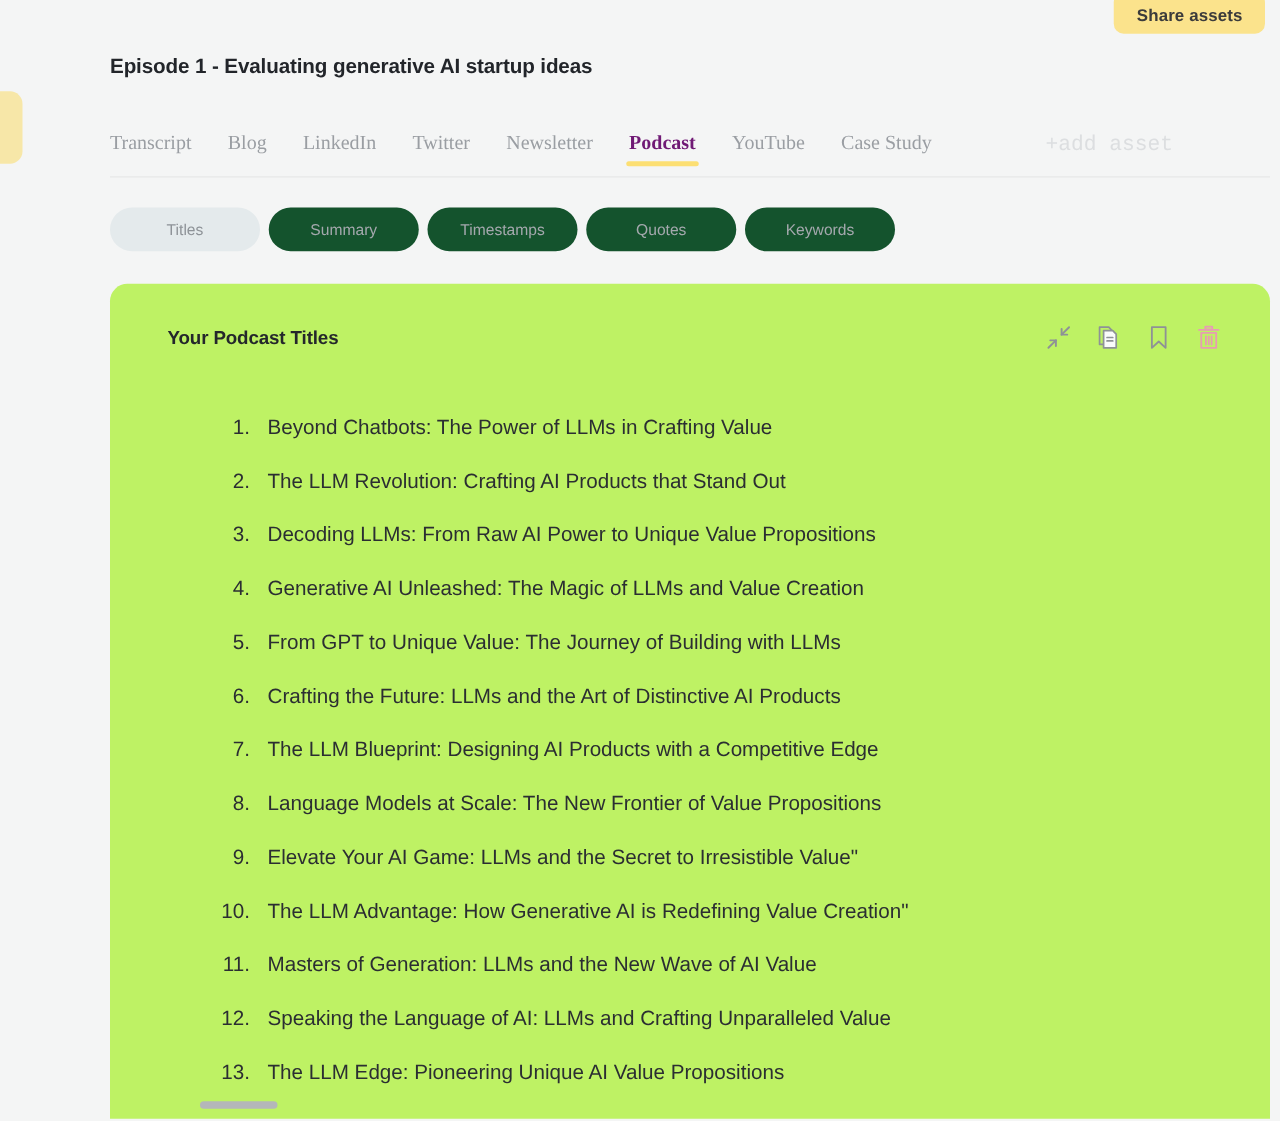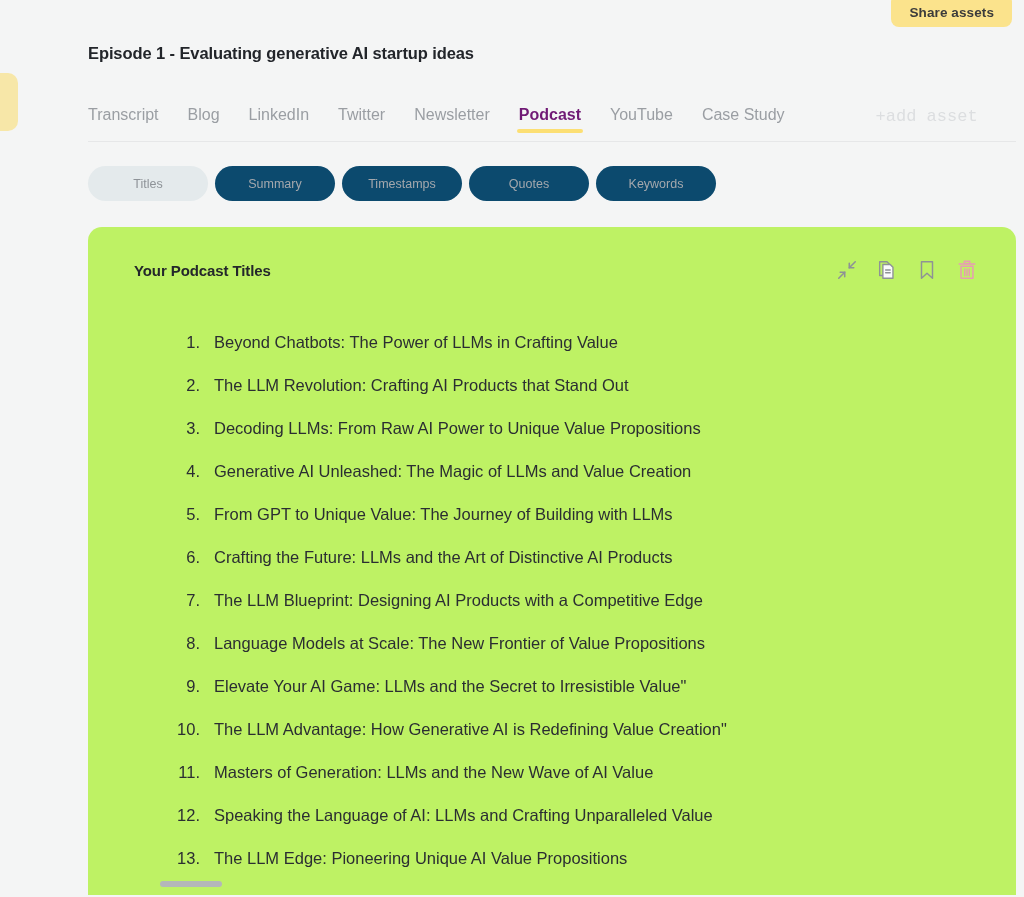--- a/index.html
+++ b/index.html
@@ -67,21 +67,21 @@
     padding-right: 8px;
   }
   .asset-tab {
     font-size: 16px;
     color: #9a9ea3;
     padding: 0 0 11px 0;
     margin-right: 29px;
     cursor: pointer;
     white-space: nowrap;
     background: none; border: none;
-    font-family: Liberation Sans, sans-serif;
+    font-family: Liberation Serif, serif;
     position: relative;
   }
   .asset-tab.active {
     color: #701a75;
     font-weight: bold;
   }
   .asset-tab.active::after {
     content: "";
     position: absolute;
     left: -2px; right: -2px; bottom: 2px;
@@ -108,21 +108,21 @@
   
   .pill-row {
     display: flex;
     gap: 0;
     margin-top: 24px;
     padding-right: 8px;
   }
   .pill {
     height: 35px;
     border-radius: 18px;
-    background: #0c4a6e;
+    background: #14532d;
     color: #a4a8ad;
     font-size: 12.5px;
     display: flex;
     align-items: center;
     justify-content: center;
     cursor: pointer;
     border: none;
     font-family: inherit;
     white-space: nowrap;
     margin-right: 7px;

